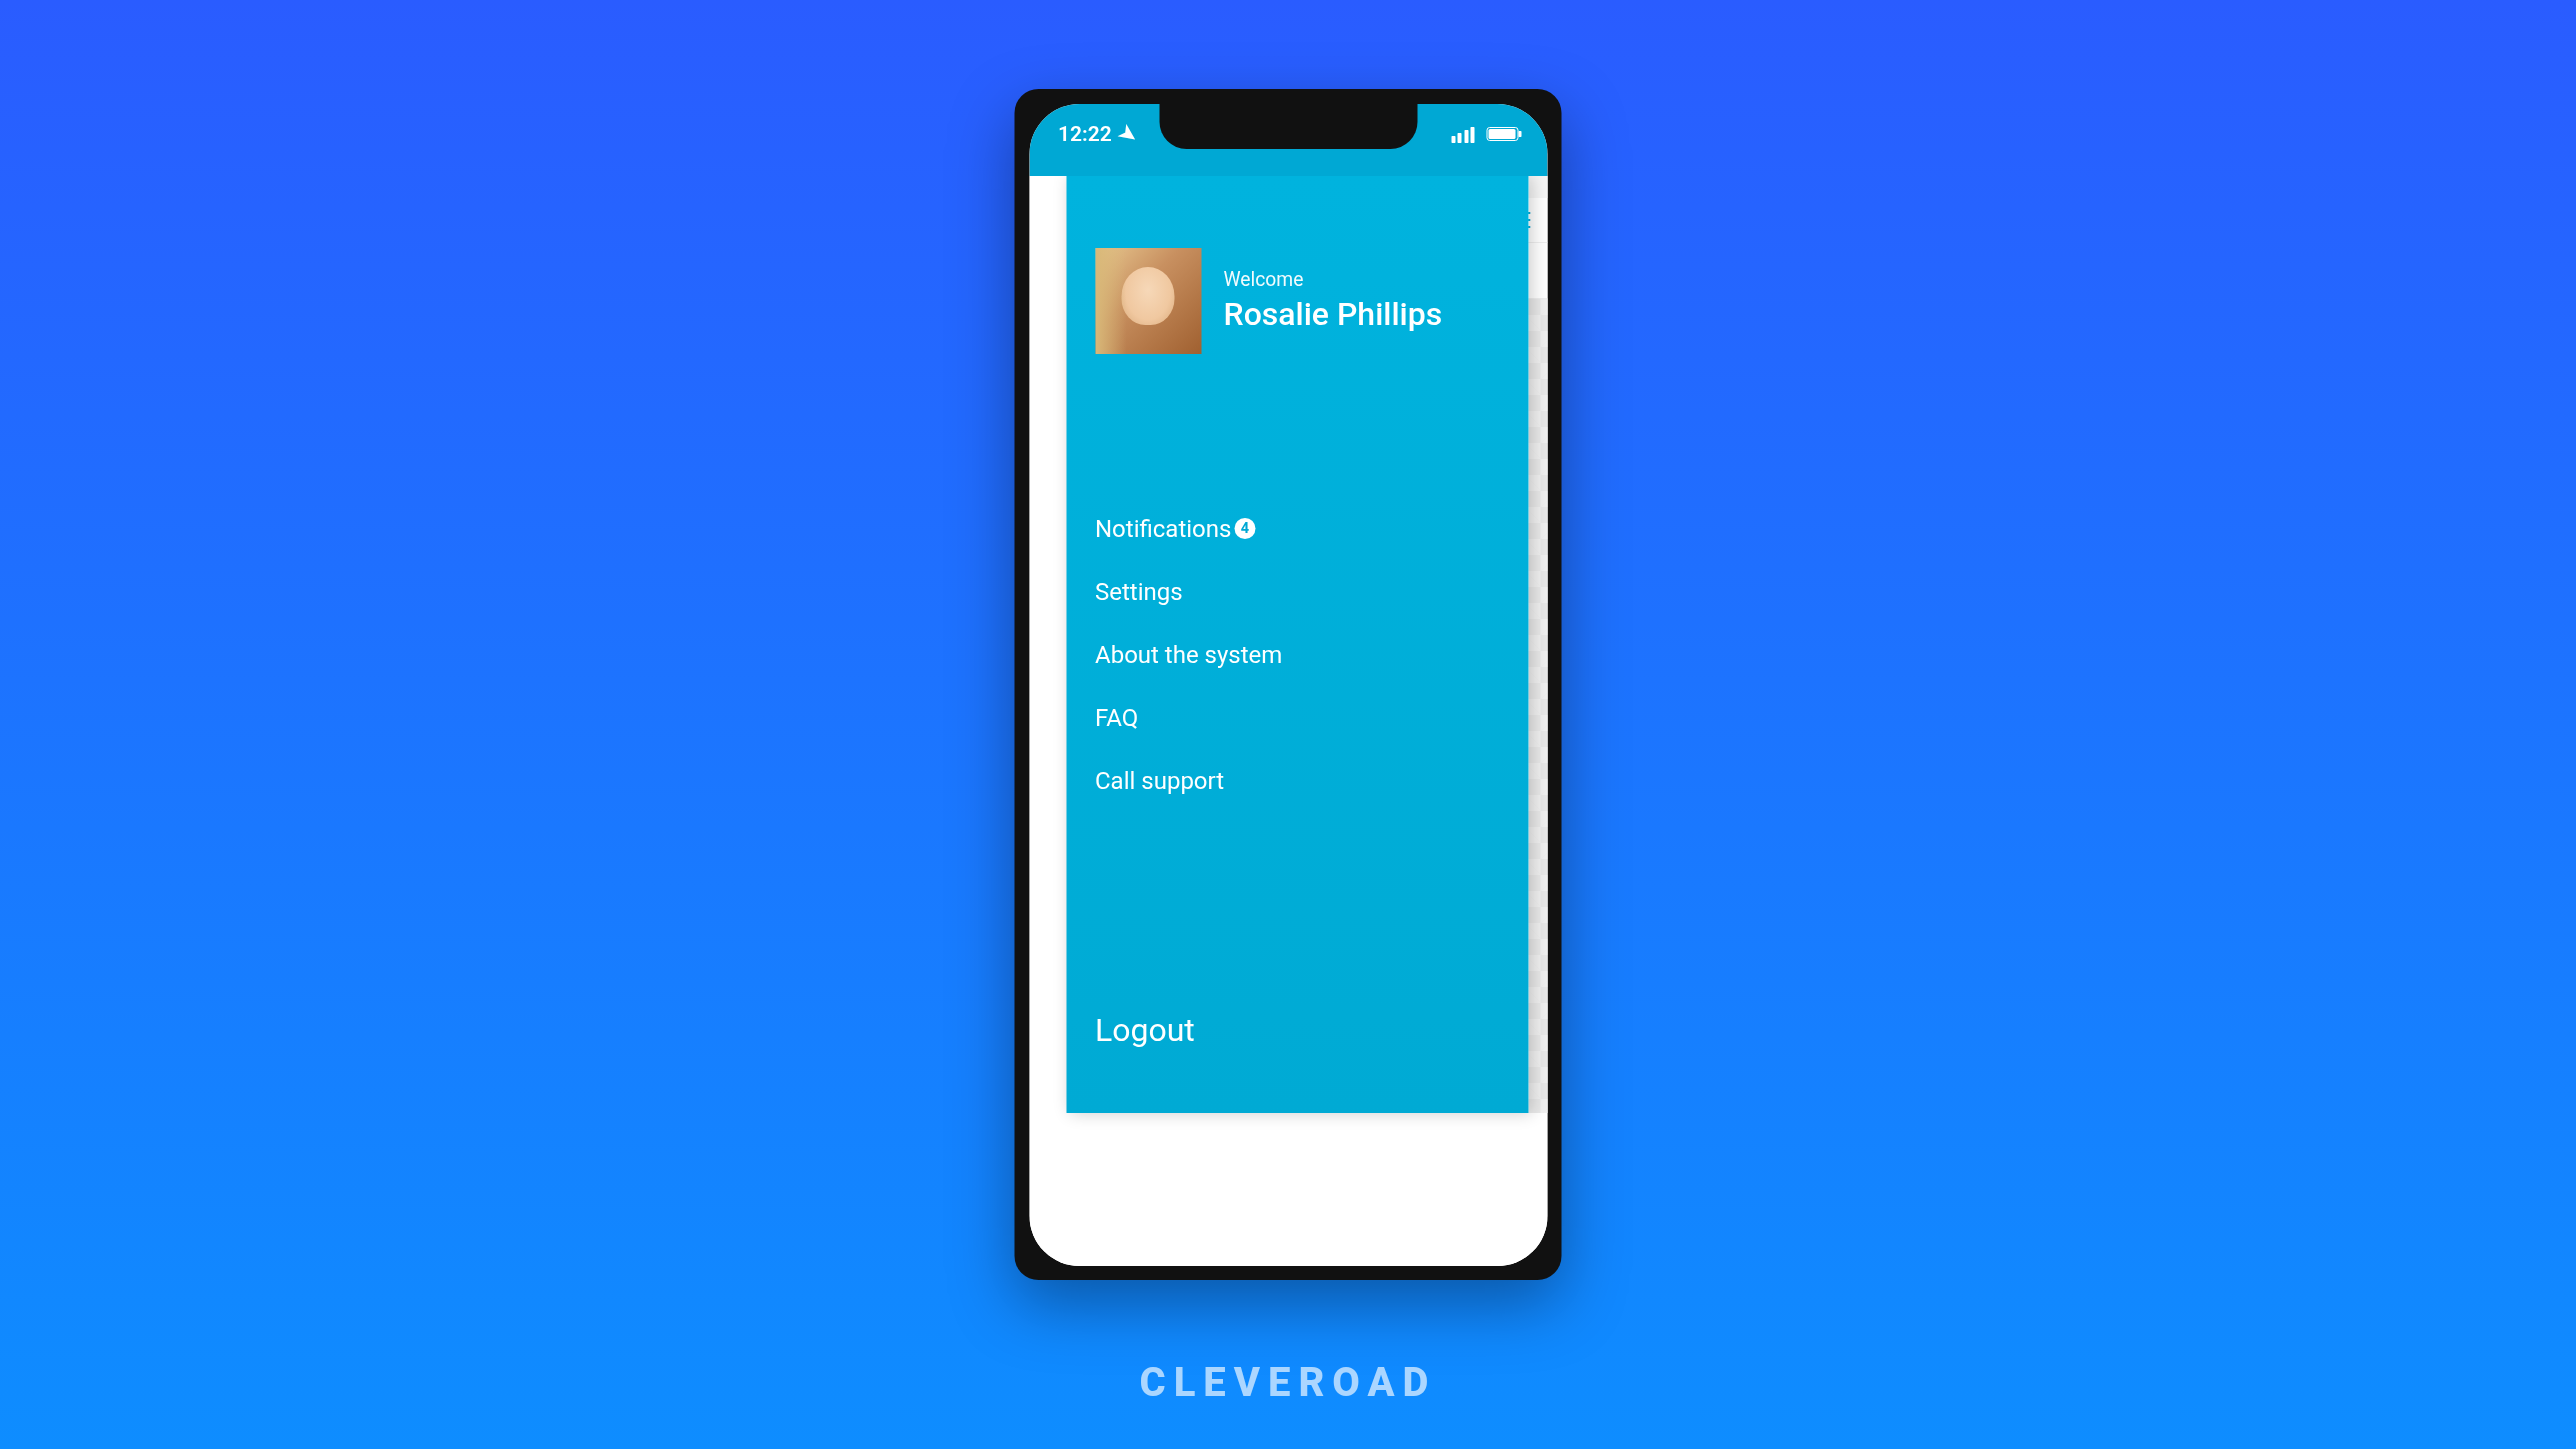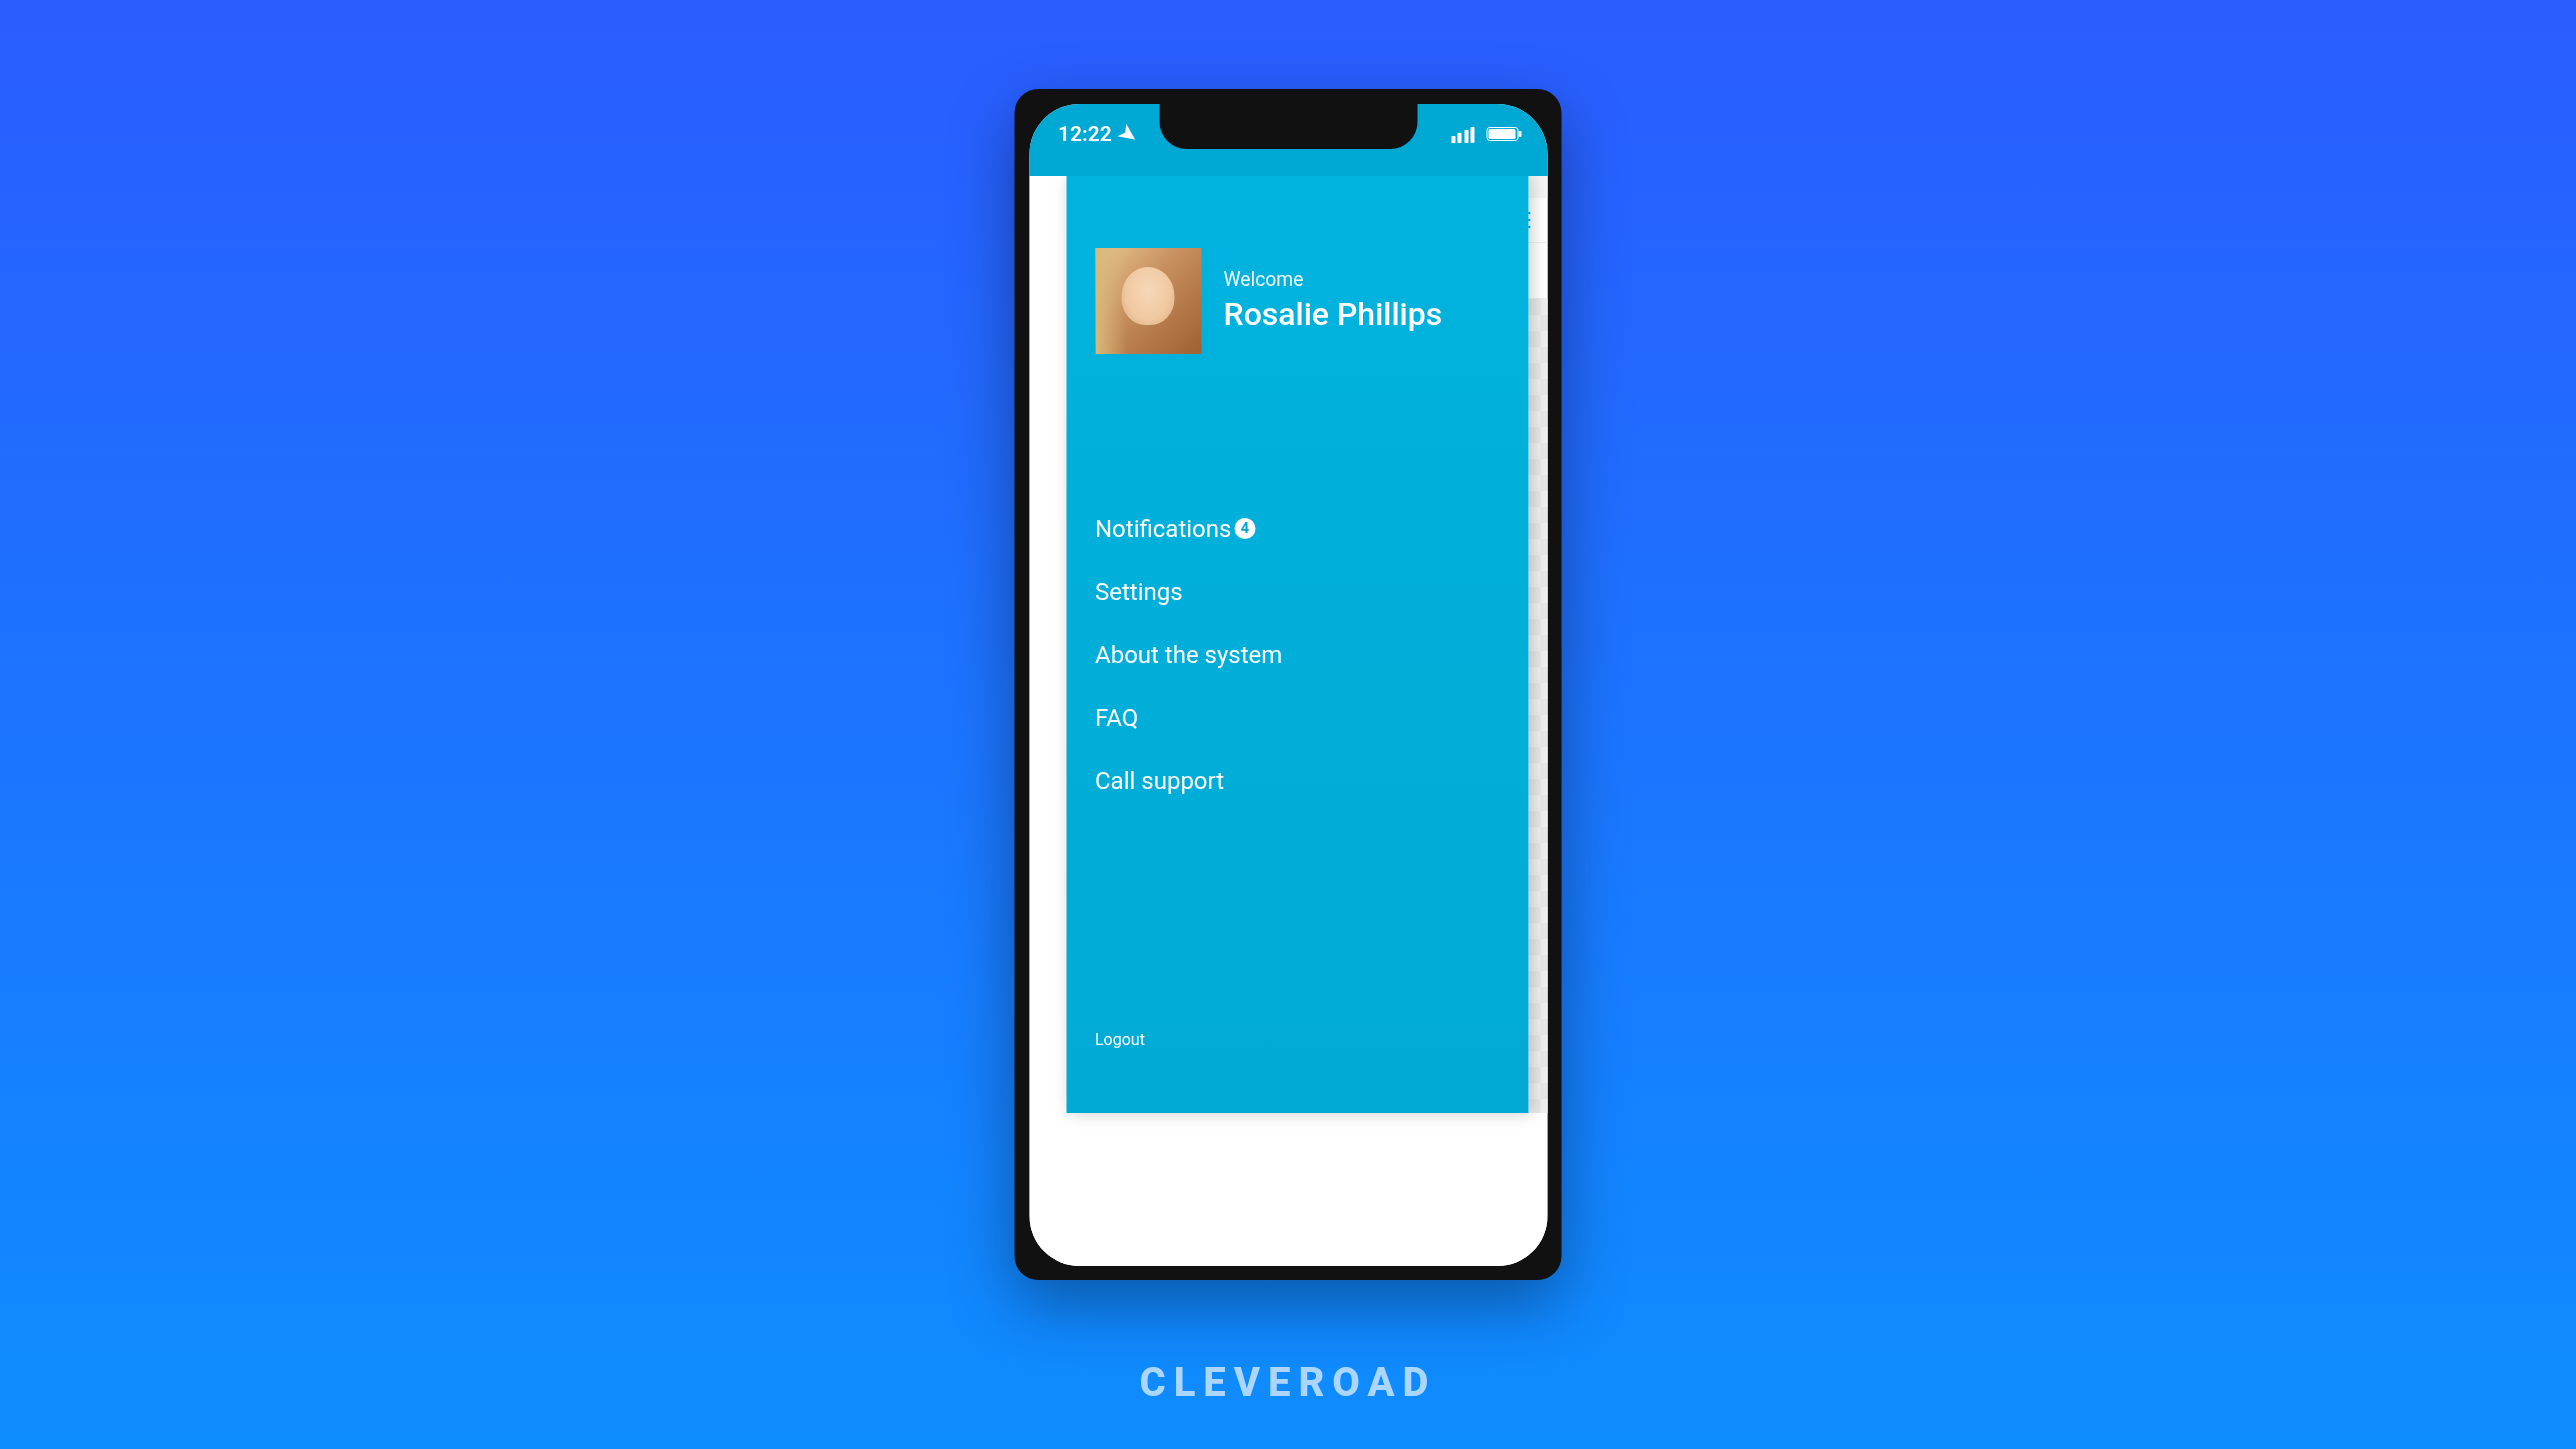--- a/index.html
+++ b/index.html
@@ -190,21 +190,21 @@
     font-size: 14.5px;
     font-weight: 700;
     display:flex; align-items:center; justify-content:center;
     padding: 0 3.2px;
   }
 
   .logout {
     position: absolute;
     left: 29px;
     bottom: 64px;
-    font-size: 16px;
+    font-size: 32px;
     cursor:pointer;
   }
 
   
   .brand {
     position: absolute;
     left: 50%;
     bottom: 43px;
     transform: translateX(-50%);
     color: rgba(255,255,255,0.65);

